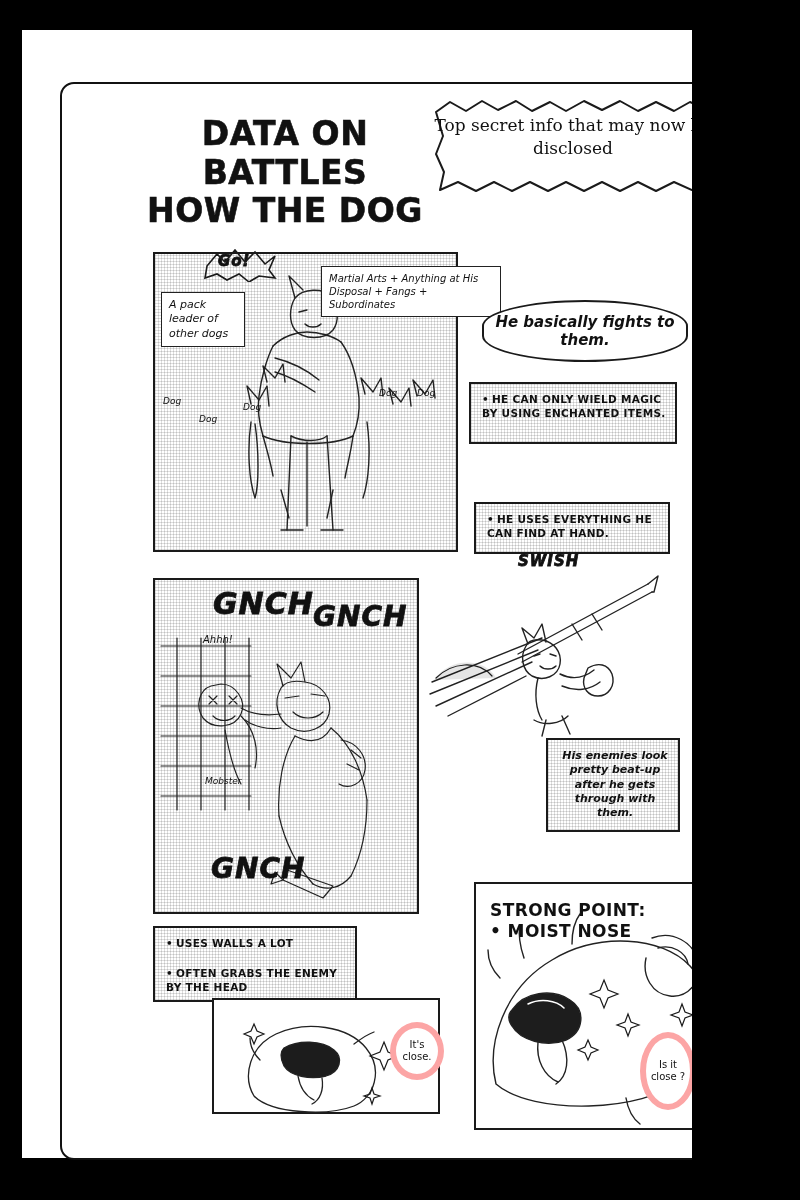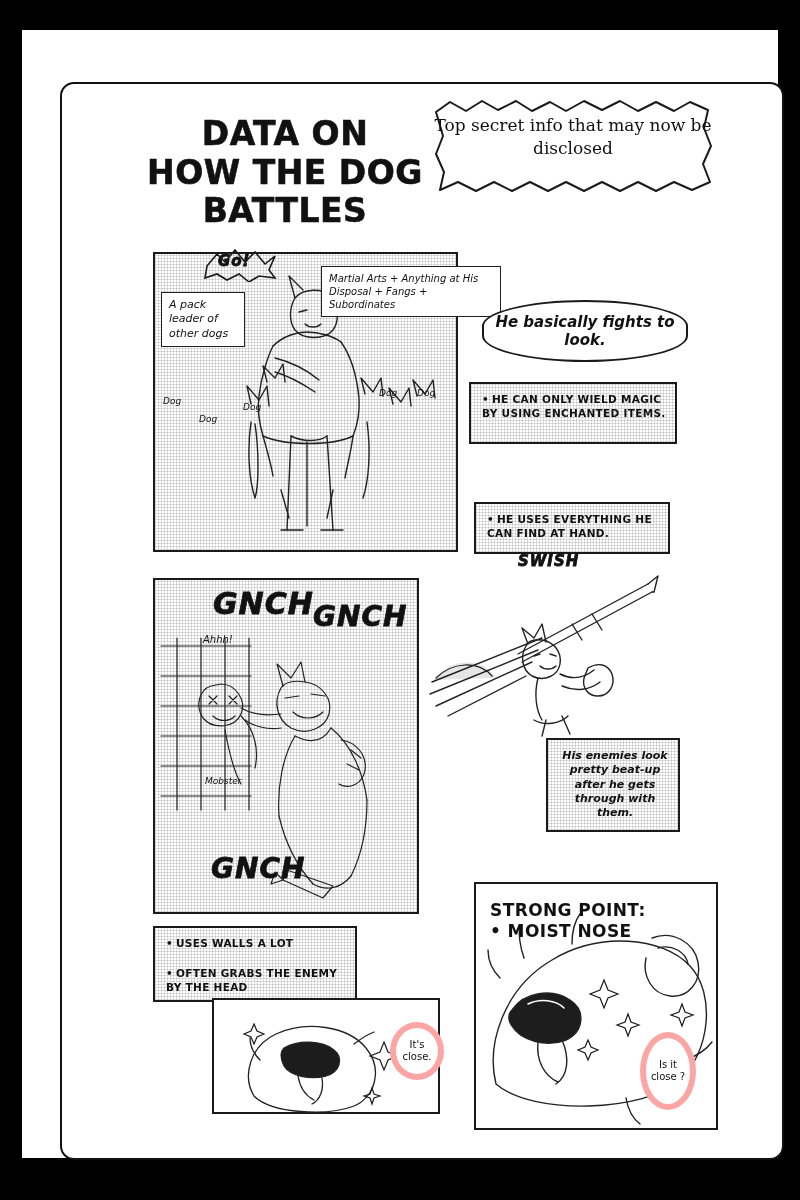--- a/index.html
+++ b/index.html
@@ -4,21 +4,21 @@
 <style>
   * { box-sizing: border-box; }
   html, body {
     margin: 0; padding: 0;
     width: 800px; height: 1200px;
     background: #000;
     font-family: "DejaVu Sans", sans-serif;
   }
   #page {
     position: relative;
-    width: 800px; height: 1200px;
+    width: 692px; height: 1200px;
     background: #000;
     overflow: hidden;
   }
   
   .sheet {
     position: absolute;
     left: 22px; top: 30px;
     width: 756px; height: 1128px;
     background: #fff;
   }
@@ -147,22 +147,22 @@
 </style>
 </head>
 <body>
 
 <div id="page">
   <div class="sheet">
     <div class="sheet-inner-border"></div>
 
     <div class="title">
       <div>DATA ON</div>
+      <div>BATTLES</div>
       <div>HOW THE DOG</div>
-      <div>BATTLES</div>
     </div>
 
     <div class="secret-box">
       <svg viewBox="0 0 282 98">
         <path d="M4,14 L18,4 L34,13 L50,3 L66,12 L84,3 L100,13 L118,4 L134,13 L152,3 L170,12 L188,3
                  L206,13 L224,4 L242,13 L258,4 L276,12 L272,30 L279,48 L271,66 L278,84
                  L260,92 L242,84 L224,93 L206,84 L188,93 L170,84 L152,93 L134,84 L116,93
                  L98,84 L80,93 L62,84 L44,93 L26,84 L8,92 L12,74 L4,56 L11,38 Z" fill="#fff" stroke="#1a1a1a" stroke-width="2" stroke-linejoin="round"></path>
       </svg>
       <div class="secret-text">Top secret info that may now be disclosed</div>
@@ -218,21 +218,21 @@
       <div class="note italic" style="left:166px; top:12px; width:180px; text-align:left; font-size:10px;">Martial Arts + Anything at His Disposal + Fangs + Subordinates</div>
 
       <div class="handlabel" style="left:8px; top:142px;">Dog</div>
       <div class="handlabel" style="left:44px; top:160px;">Dog</div>
       <div class="handlabel" style="left:88px; top:148px;">Dog</div>
       <div class="handlabel" style="left:224px; top:134px;">Dog</div>
       <div class="handlabel" style="left:262px; top:134px;">Dog</div>
     </div>
 
     <div class="cloud" style="left:460px; top:270px; width:206px; height:62px; font-size:15px;">
-      <span>He basically fights to look.</span>
+      <span>He basically fights to them.</span>
     </div>
 
     <div class="panel tone" style="left:447px; top:352px; width:208px; height:62px;padding-left:30px;">
       <div class="note caps" style="left:4px; top:4px; width:200px; height:54px; border:none; background:transparent; font-size:10.5px;">
         <span class="bullet">•</span><span>HE CAN ONLY WIELD MAGIC BY USING ENCHANTED ITEMS.</span>
       </div>
     </div>
 
     <div class="panel tone" style="left:452px; top:472px; width:196px; height:52px;">
       <div class="note caps" style="left:4px; top:4px; width:188px; height:44px; border:none; background:transparent; font-size:10.5px;">

